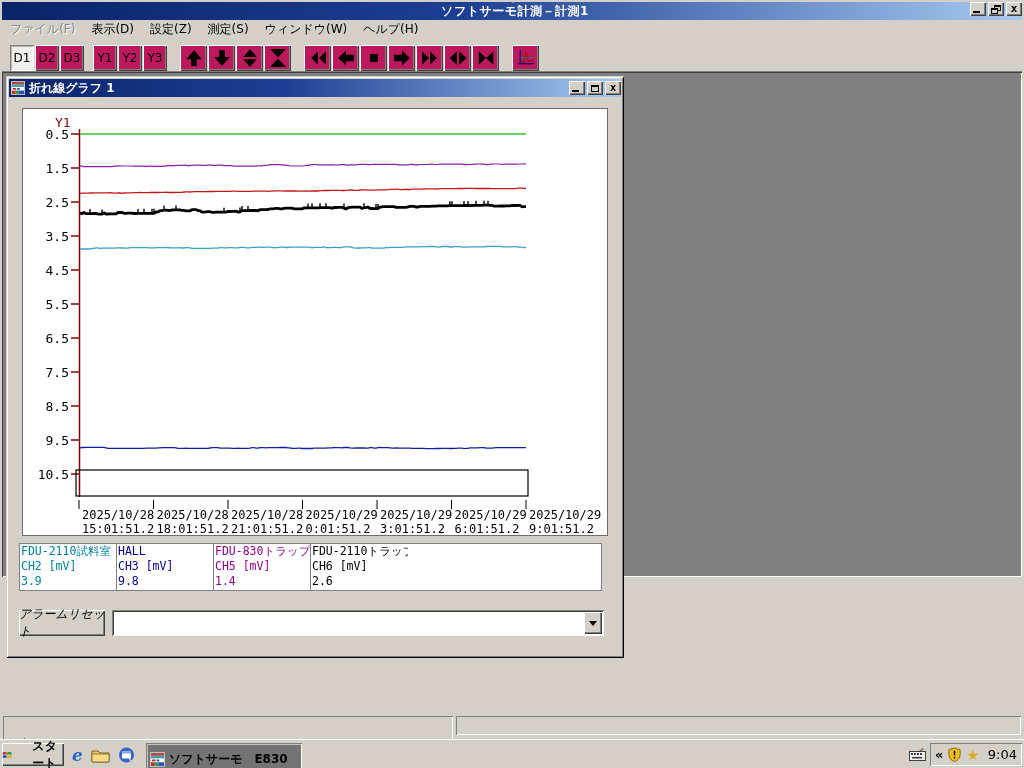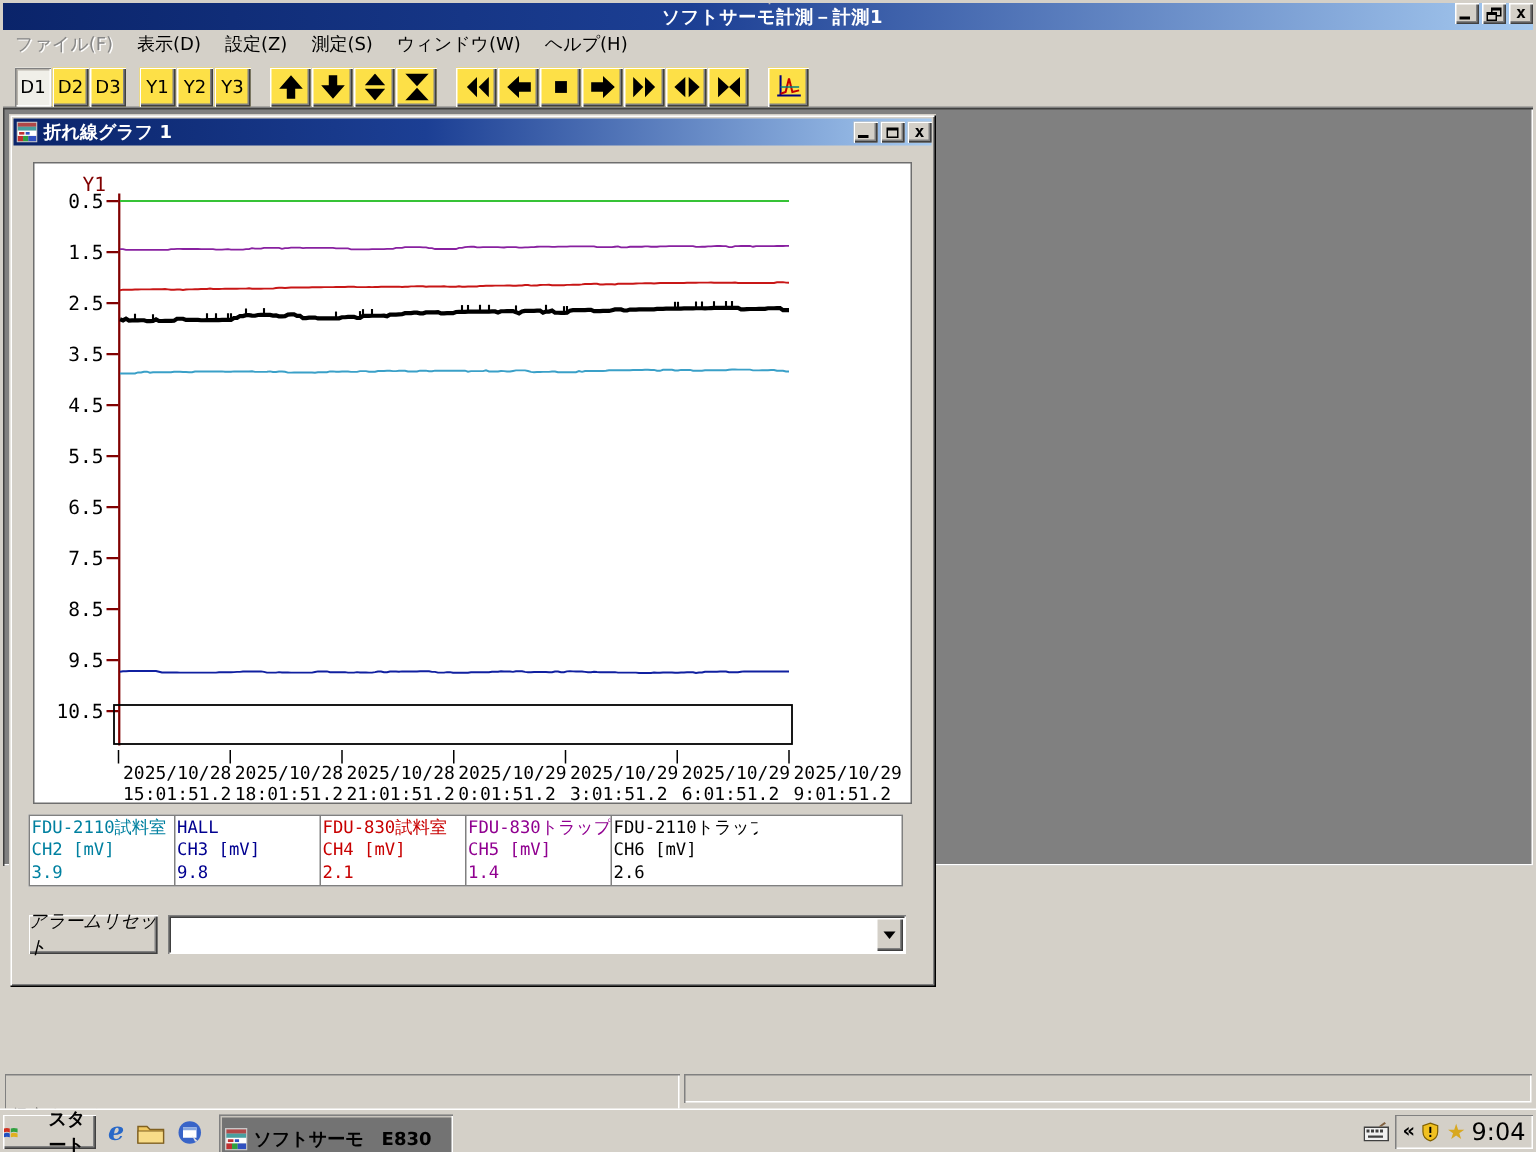--- a/index.html
+++ b/index.html
@@ -26,21 +26,21 @@
 
   
   .menubar { position:absolute; left:2px; top:20px; right:2px; height:19px; display:flex; align-items:center; font-size:12px; }
   .menu-item { padding:2px 8px; color:#000; }
   .menu-item.disabled { color:#868686; text-shadow:1px 1px 0 #ffffff; }
 
   
   .toolbar { position:absolute; left:2px; top:39px; right:2px; height:33px; display:flex; align-items:flex-end; padding-top:2px;
     border-bottom:1px solid #808080; }
   .tbtn { height:26px; width:24px; margin-right:1px; display:flex; align-items:center; justify-content:center;
-    font-size:12px; color:#000; background:#fde047;
+    font-size:12px; color:#000; background:#be185d;
     box-shadow: inset 1px 1px 0 #ffffff, inset -1px -1px 0 #404040, inset -2px -2px 0 #808080; }
   .tbtn.wide { width:27px; }
   .tbtn.down { background:#f0efe9; box-shadow: inset 1px 1px 0 #808080, inset -1px -1px 0 #ffffff, inset 2px 2px 0 #b8b4ac; }
   .tb-gap-s { width:8px; } .tb-gap-m { width:12px; }
   .tbtn svg { display:block; }
 
   
   .mdi { position:absolute; left:2px; top:72px; right:2px; height:505px; background:#808080;
     box-shadow: inset 1px 1px 0 #404040, inset -1px -1px 0 #ffffff; }
 
@@ -89,21 +89,21 @@
   .start-btn { position:absolute; left:2px; top:3px; width:62px; height:23px; display:flex; align-items:center; justify-content:center;
     gap:20px; font-size:12px; font-weight:bold; background:#d4d0c8;
     box-shadow: inset 1px 1px 0 #ffffff, inset -1px -1px 0 #404040, inset -2px -2px 0 #808080; }
   .quick-launch { position:absolute; left:72px; top:4px; display:flex; gap:8px; align-items:center; height:22px; }
   .task-btn { position:absolute; left:146px; top:3px; width:156px; height:33px; display:flex; align-items:center; gap:4px;
     padding-left:4px; font-size:12px; font-weight:bold; background:#737373;
     box-shadow: inset 1px 1px 0 #808080, inset -1px -1px 0 #ffffff, inset 2px 2px 0 #c8c4bc; }
   .tray { position:absolute; right:2px; top:3px; width:92px; height:23px;
     box-shadow: inset 1px 1px 0 #808080, inset -1px -1px 0 #ffffff;
     display:flex; align-items:center; gap:4px; padding:0 5px; }
-  .tray .clock { font-size:16px; margin-left:auto; }
+  .tray .clock { font-size:13px; margin-left:auto; }
   .tray .chevrons { font-size:13px; font-weight:bold; }
   .kbd-icon-wrap { position:absolute; right:98px; top:6px; }
   .star-glyph { color:#d8a820; font-size:14px; line-height:14px; }
 </style>
 </head>
 <body>
 
 <div class="screen">
 
   <div class="titlebar">
@@ -344,25 +344,20 @@
         <div class="legend-cell" style="color: rgb(0, 128, 160);">
           <div>FDU-2110試料室</div>
           <div>CH2 [mV]</div>
           <div>3.9</div>
         </div>
         <div class="legend-cell" style="color: rgb(0, 0, 144);">
           <div>HALL</div>
           <div>CH3 [mV]</div>
           <div>9.8</div>
         </div>
-        <div class="legend-cell" style="color: rgb(200, 0, 0);">
-          <div>FDU-830試料室</div>
-          <div>CH4 [mV]</div>
-          <div>2.1</div>
-        </div>
         <div class="legend-cell" style="color: rgb(144, 0, 144);">
           <div>FDU-830トラップ</div>
           <div>CH5 [mV]</div>
           <div>1.4</div>
         </div>
         <div class="legend-cell" style="color: rgb(0, 0, 0);">
           <div>FDU-2110トラップ</div>
           <div>CH6 [mV]</div>
           <div>2.6</div>
         </div>

